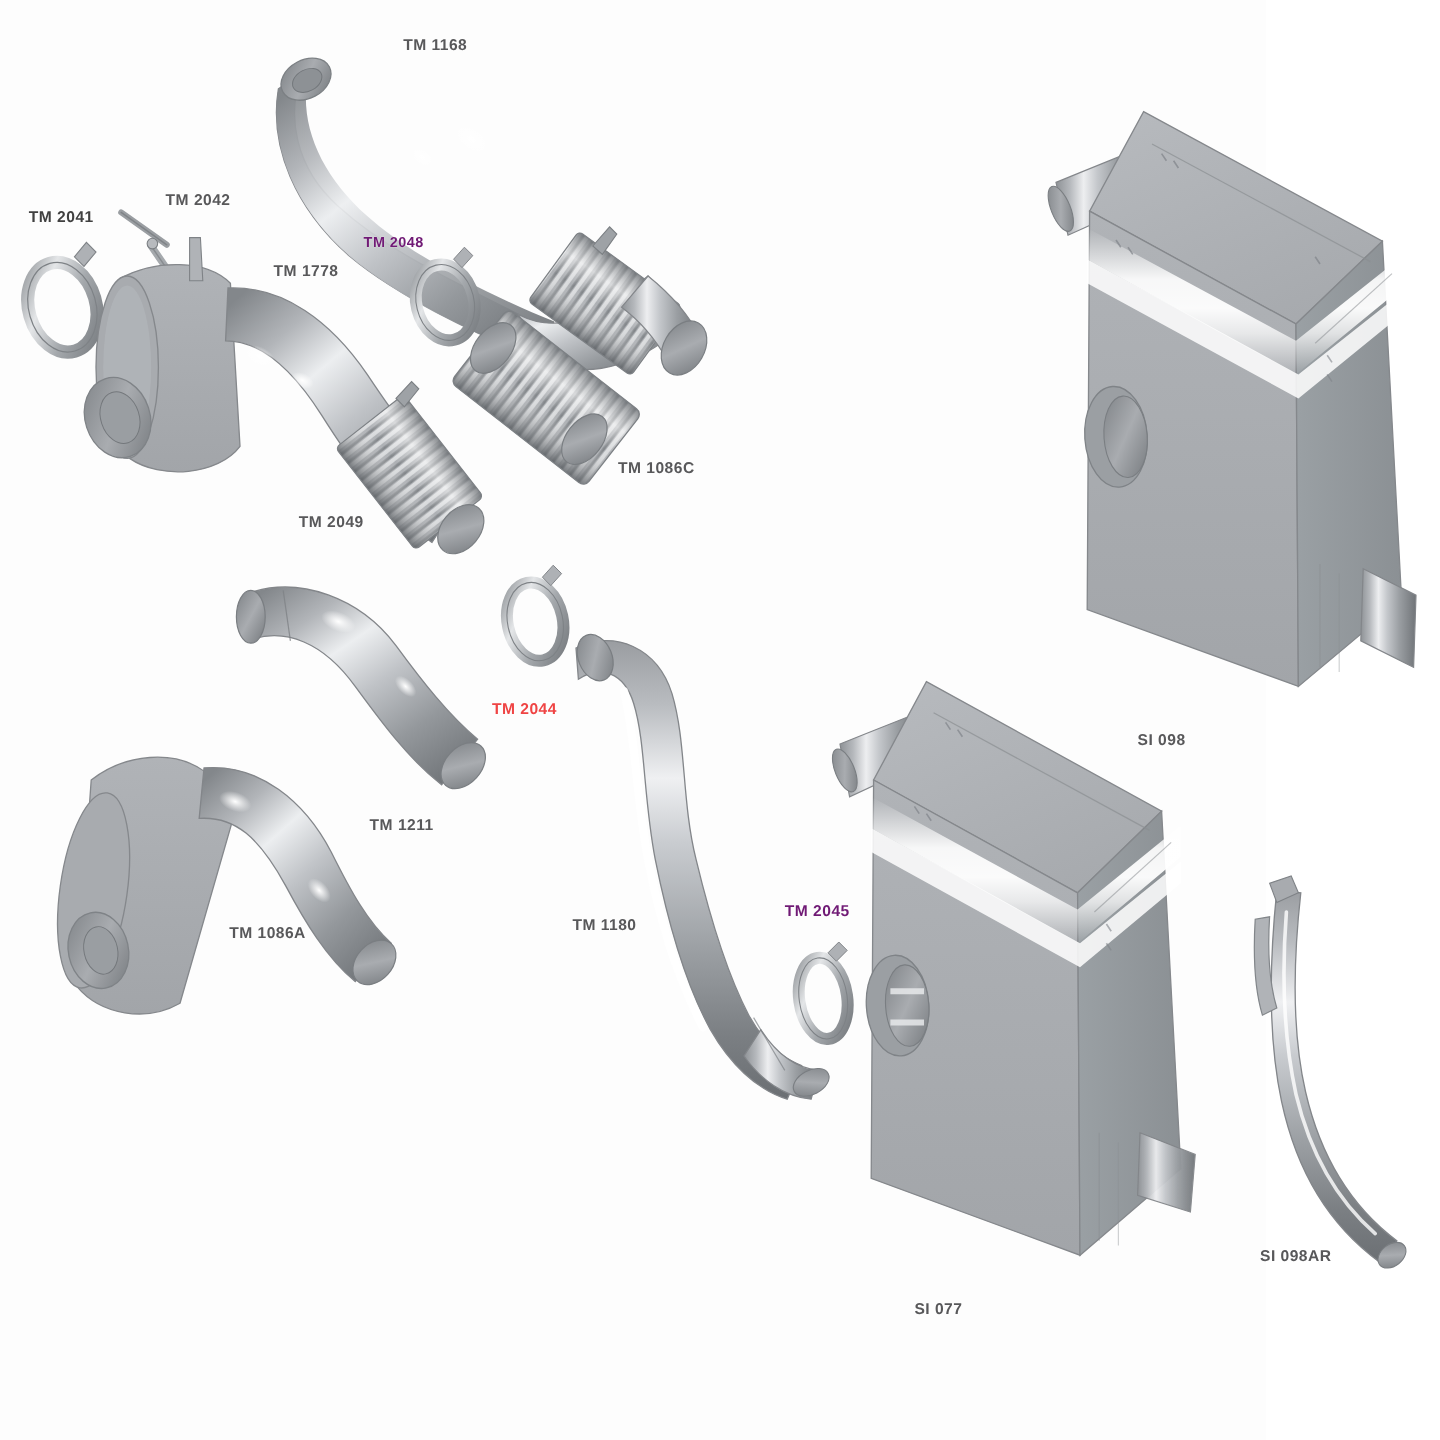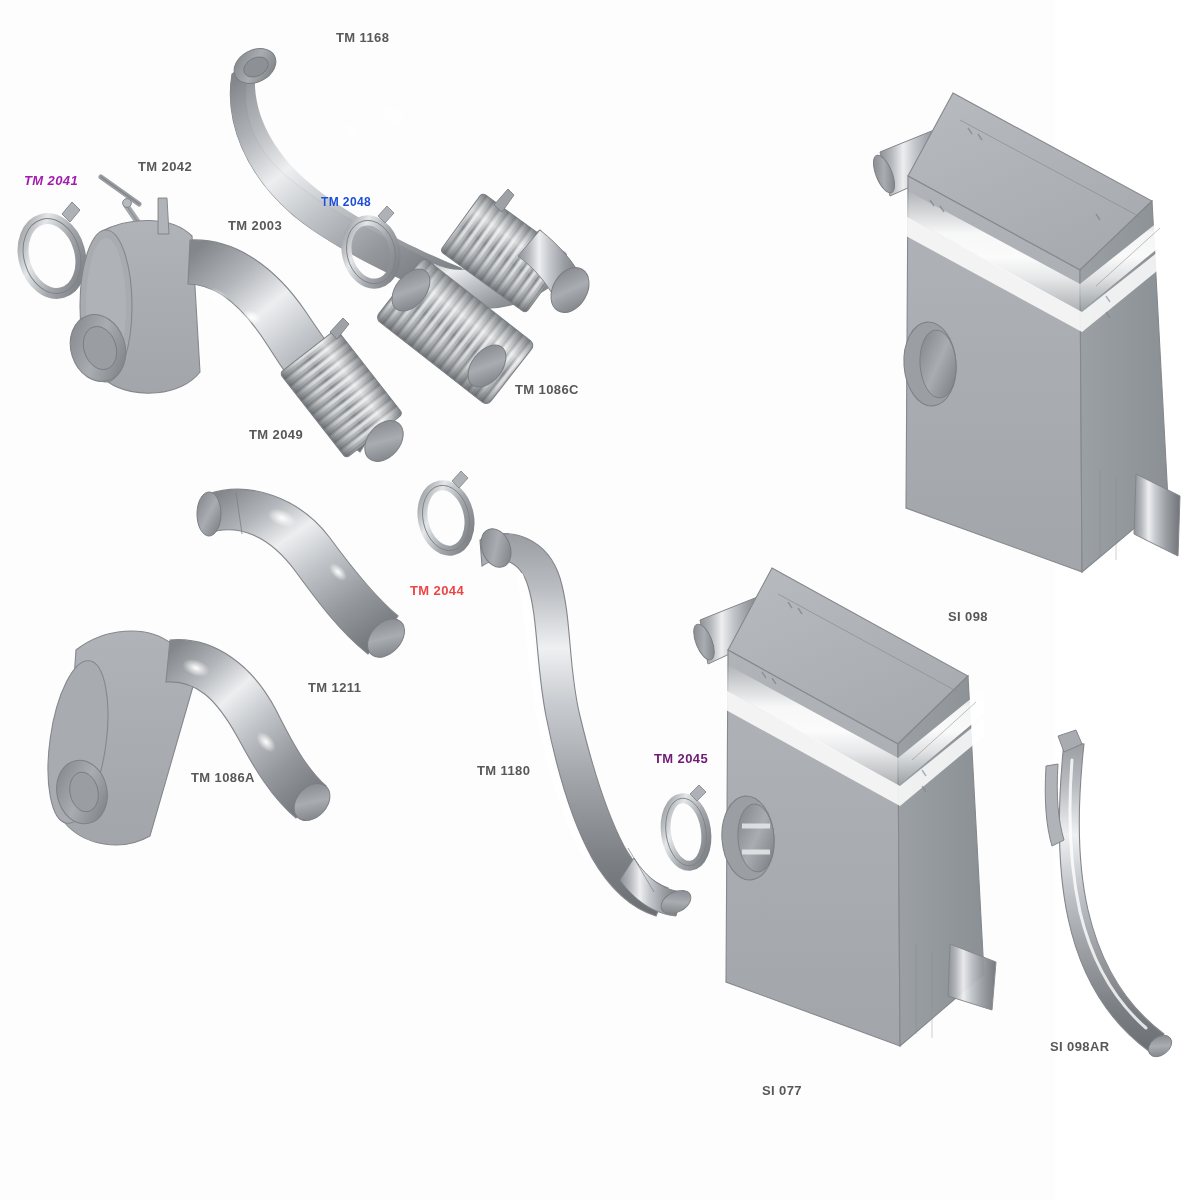--- a/index.html
+++ b/index.html
@@ -317,24 +317,24 @@
       <path d="M1058,736 l18,-6 6,14 -18,8 z" fill="#a8abaf" stroke="#7e8286" stroke-width="0.9"></path>
 
       <ellipse cx="1160" cy="1046" rx="9" ry="13" transform="rotate(52 1160 1046)" fill="url(#endCap)" stroke="#7a7e82" stroke-width="0.9"></ellipse>
 
       <path d="M1072,760 C1068,812 1070,866 1080,912 C1092,962 1114,1000 1146,1028" stroke="#ffffff" stroke-width="3" fill="none" opacity="0.8" stroke-linecap="round"></path>
     </g>
 
   </svg>
 
   <div class="part-label" style="left: 336px; top: 31px; color: rgb(88, 88, 90);">TM 1168</div>
-  <div class="part-label" style="left: 24px; top: 174px; color: #a21caf; font-style: italic;">TM 2041</div>
+  <div class="part-label" style="left: 24px; top: 174px; color: #404040;">TM 2041</div>
   <div class="part-label" style="left: 138px; top: 160px; color: rgb(88, 88, 90);">TM 2042</div>
-  <div class="part-label" style="left: 228px; top: 219px; color: rgb(88, 88, 90);">TM 2003</div>
-  <div class="part-label small" style="left: 303px; top: 196px; color: #1d4ed8; margin-left: 18px;">TM 2048</div>
+  <div class="part-label" style="left: 228px; top: 219px; color: rgb(88, 88, 90);">TM 1778</div>
+  <div class="part-label small" style="left: 303px; top: 196px; color: #701a75;">TM 2048</div>
   <div class="part-label" style="left: 515px; top: 383px; color: rgb(88, 88, 90);">TM 1086C</div>
   <div class="part-label" style="left: 249px; top: 428px; color: rgb(88, 88, 90);">TM 2049</div>
   <div class="part-label" style="left: 410px; top: 584px; color: #ef4444;">TM 2044</div>
   <div class="part-label" style="left: 308px; top: 681px; color: rgb(88, 88, 90);">TM 1211</div>
   <div class="part-label" style="left: 191px; top: 771px; color: rgb(88, 88, 90);">TM 1086A</div>
   <div class="part-label" style="left: 477px; top: 764px; color: rgb(88, 88, 90);">TM 1180</div>
   <div class="part-label" style="left: 654px; top: 752px; color: #701a75;">TM 2045</div>
   <div class="part-label" style="left: 948px; top: 610px; color: rgb(88, 88, 90);">SI 098</div>
   <div class="part-label" style="left: 762px; top: 1084px; color: rgb(88, 88, 90);">SI 077</div>
   <div class="part-label" style="left: 1050px; top: 1040px; color: rgb(88, 88, 90);">SI 098AR</div>

